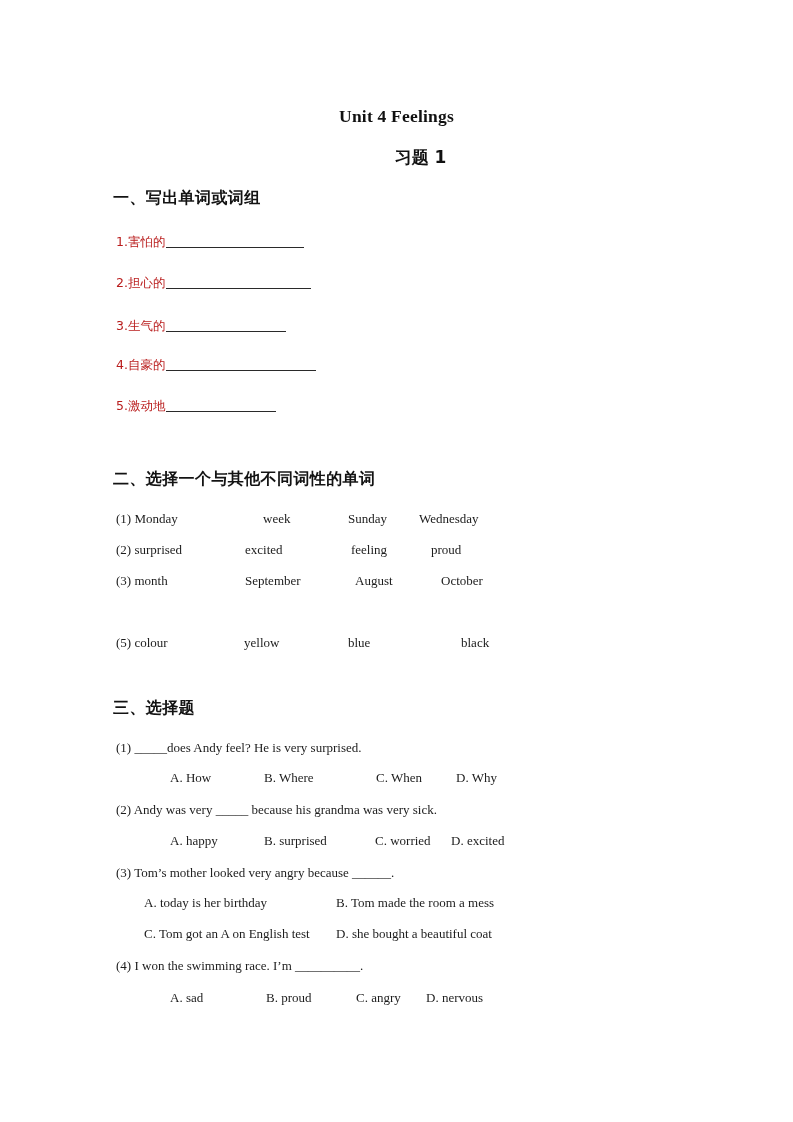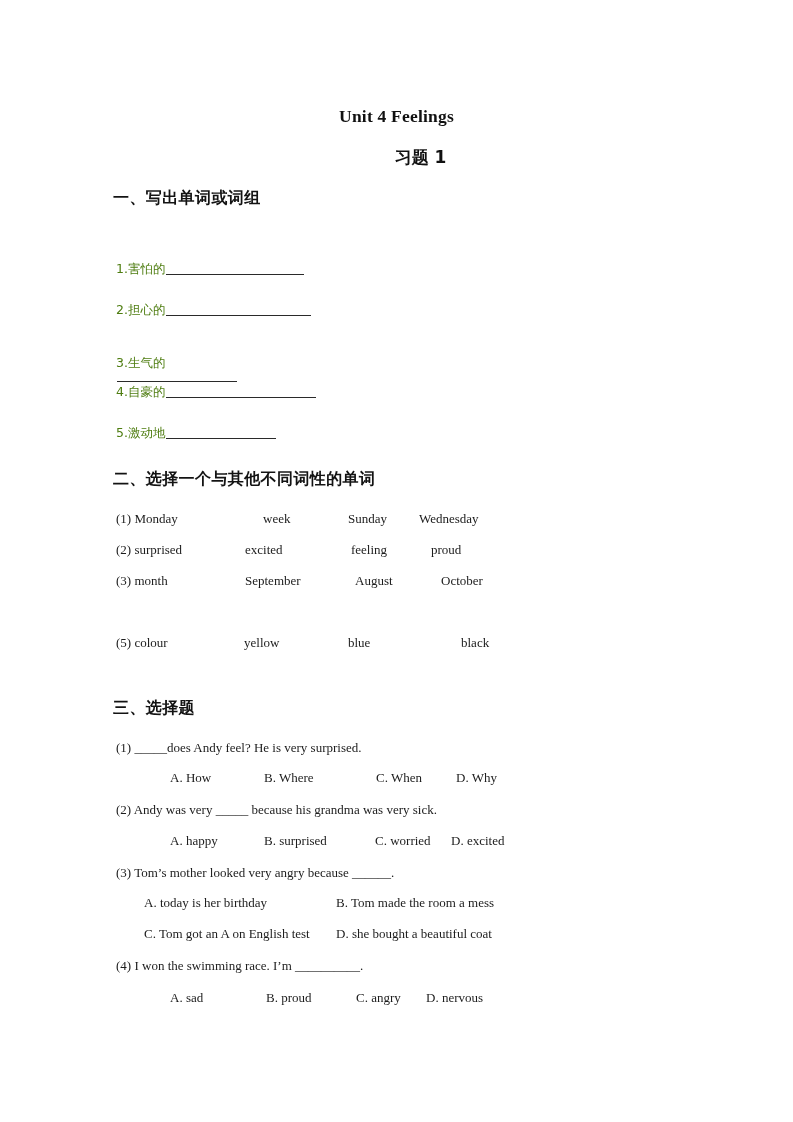--- a/index.html
+++ b/index.html
@@ -61,39 +61,38 @@
   #sec1-head { top: 188px; }
   #sec2-head { top: 469px; }
   #sec3-head { top: 698px; }
 
   
   .fill-row {
     position: absolute;
     left: 116px;
     font-size: 12.5px;
     font-family: "DejaVu Sans", "Liberation Sans", sans-serif;
-    color: #4d7c0f;
+    color: #b91c1c;
     white-space: nowrap;
     display: flex;
-    align-items: flex-start;
-    margin-top: 27px;
+    align-items: center;
   }
   .fill-row .lbl {
     font-size: 12.5px;
     line-height: 1;
   }
   .fill-row .blank {
     display: inline-block;
     border-bottom: 1px solid #2a2a2a;
     height: 11px;
     margin-left: 1px;
   }
   #fill-1 { top: 236px; }
   #fill-2 { top: 277px; }
-  #fill-3 { top: 330px; flex-direction: column; }
+  #fill-3 { top: 320px; }
   #fill-4 { top: 359px; }
   #fill-5 { top: 400px; }
 
   #fill-1 .blank { width: 138px; }
   #fill-2 .blank { width: 145px; }
   #fill-3 .blank { width: 120px; }
   #fill-4 .blank { width: 150px; }
   #fill-5 .blank { width: 110px; }
 
   

